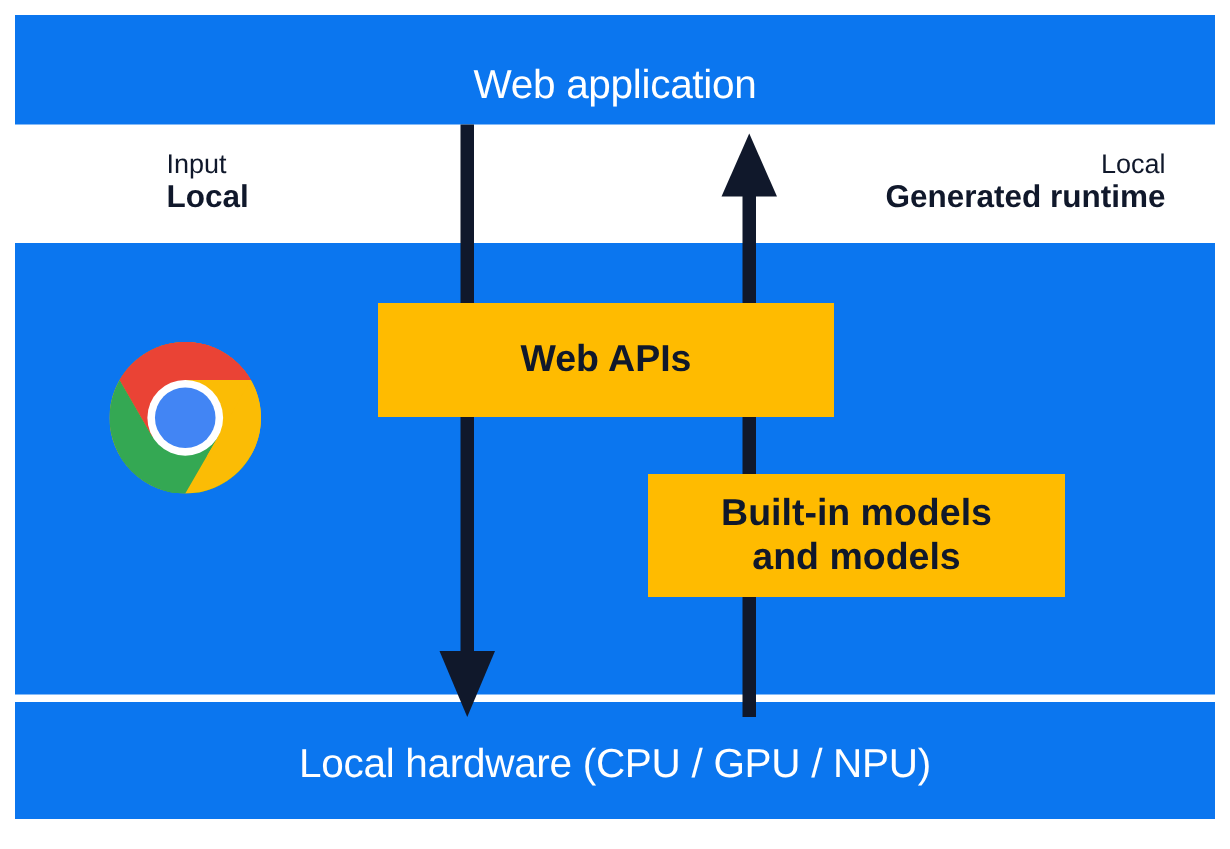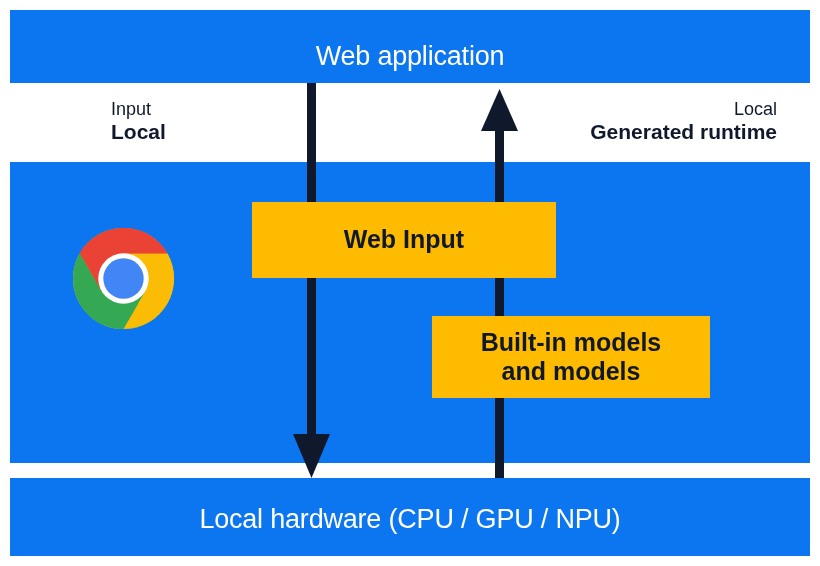--- a/index.html
+++ b/index.html
@@ -29,21 +29,21 @@
   }
   .band-web-application {
     top: 10px;
     height: 73px;
   }
   .band-browser {
     top: 162px;
     height: 301px;
   }
   .band-local-hardware {
-    top: 478px;
+    top: 468px;
     height: 78px;
   }
 
   .band-title {
     position: absolute;
     left: 0;
     width: 100%;
     text-align: center;
     color: #ffffff;
     font-weight: normal;
@@ -188,21 +188,21 @@
     <path d="M50 0 A50 50 0 0 1 93.3 25 L50 25 Z" fill="#ea4335"></path>
     <path d="M6.7 25 A50 50 0 0 0 50 100 L71.7 62.5 L28.3 62.5 Z" fill="#34a853"></path>
     <path d="M93.3 25 A50 50 0 0 1 50 100 L71.7 62.5 L93.3 25 Z" fill="#fbbc05"></path>
     <path d="M6.7 25 A50 50 0 0 1 93.3 25 L50 25 L28.3 62.5 Z" fill="#ea4335"></path>
     <circle cx="50" cy="50" r="25" fill="#ffffff"></circle>
     <circle cx="50" cy="50" r="20" fill="#4285f4"></circle>
   </svg>
 
 
   <div class="card card-web-apis">
-    <span>Web Input</span>
+    <span>Web APIs</span>
   </div>
 
   <div class="card card-builtin-models">
     <span>
       <span>Built-in models</span><br>
       <span>and models</span>
     </span>
   </div>
 
 </div>

